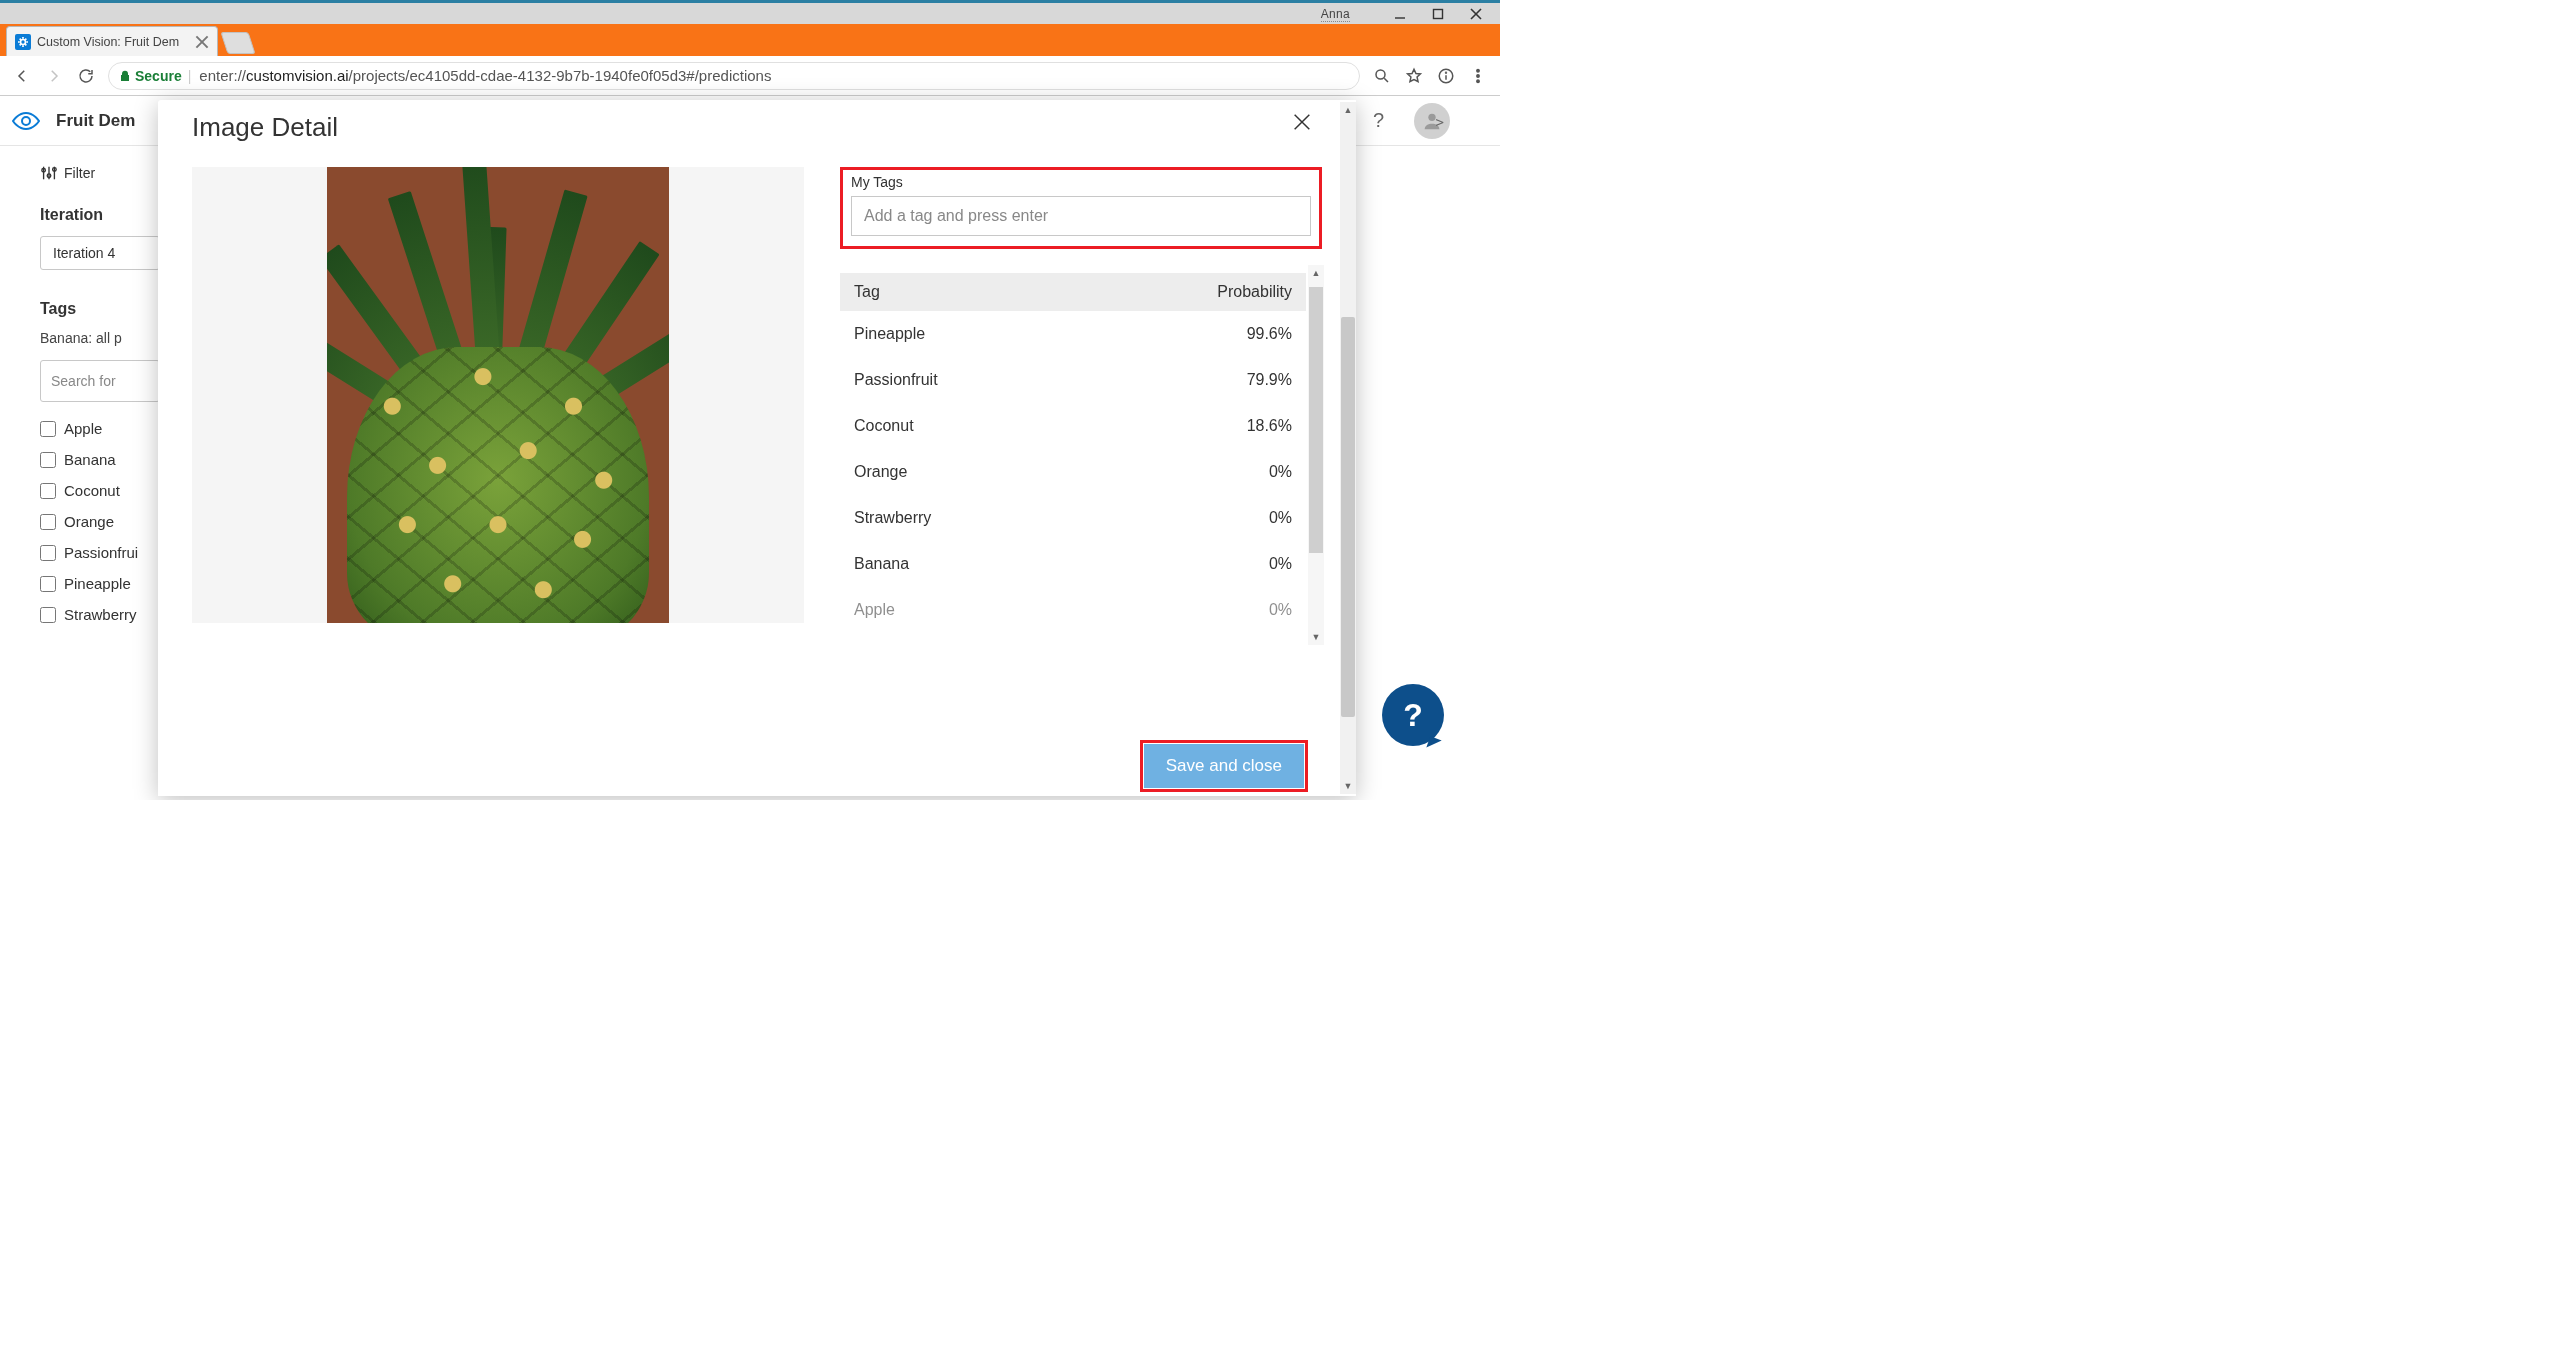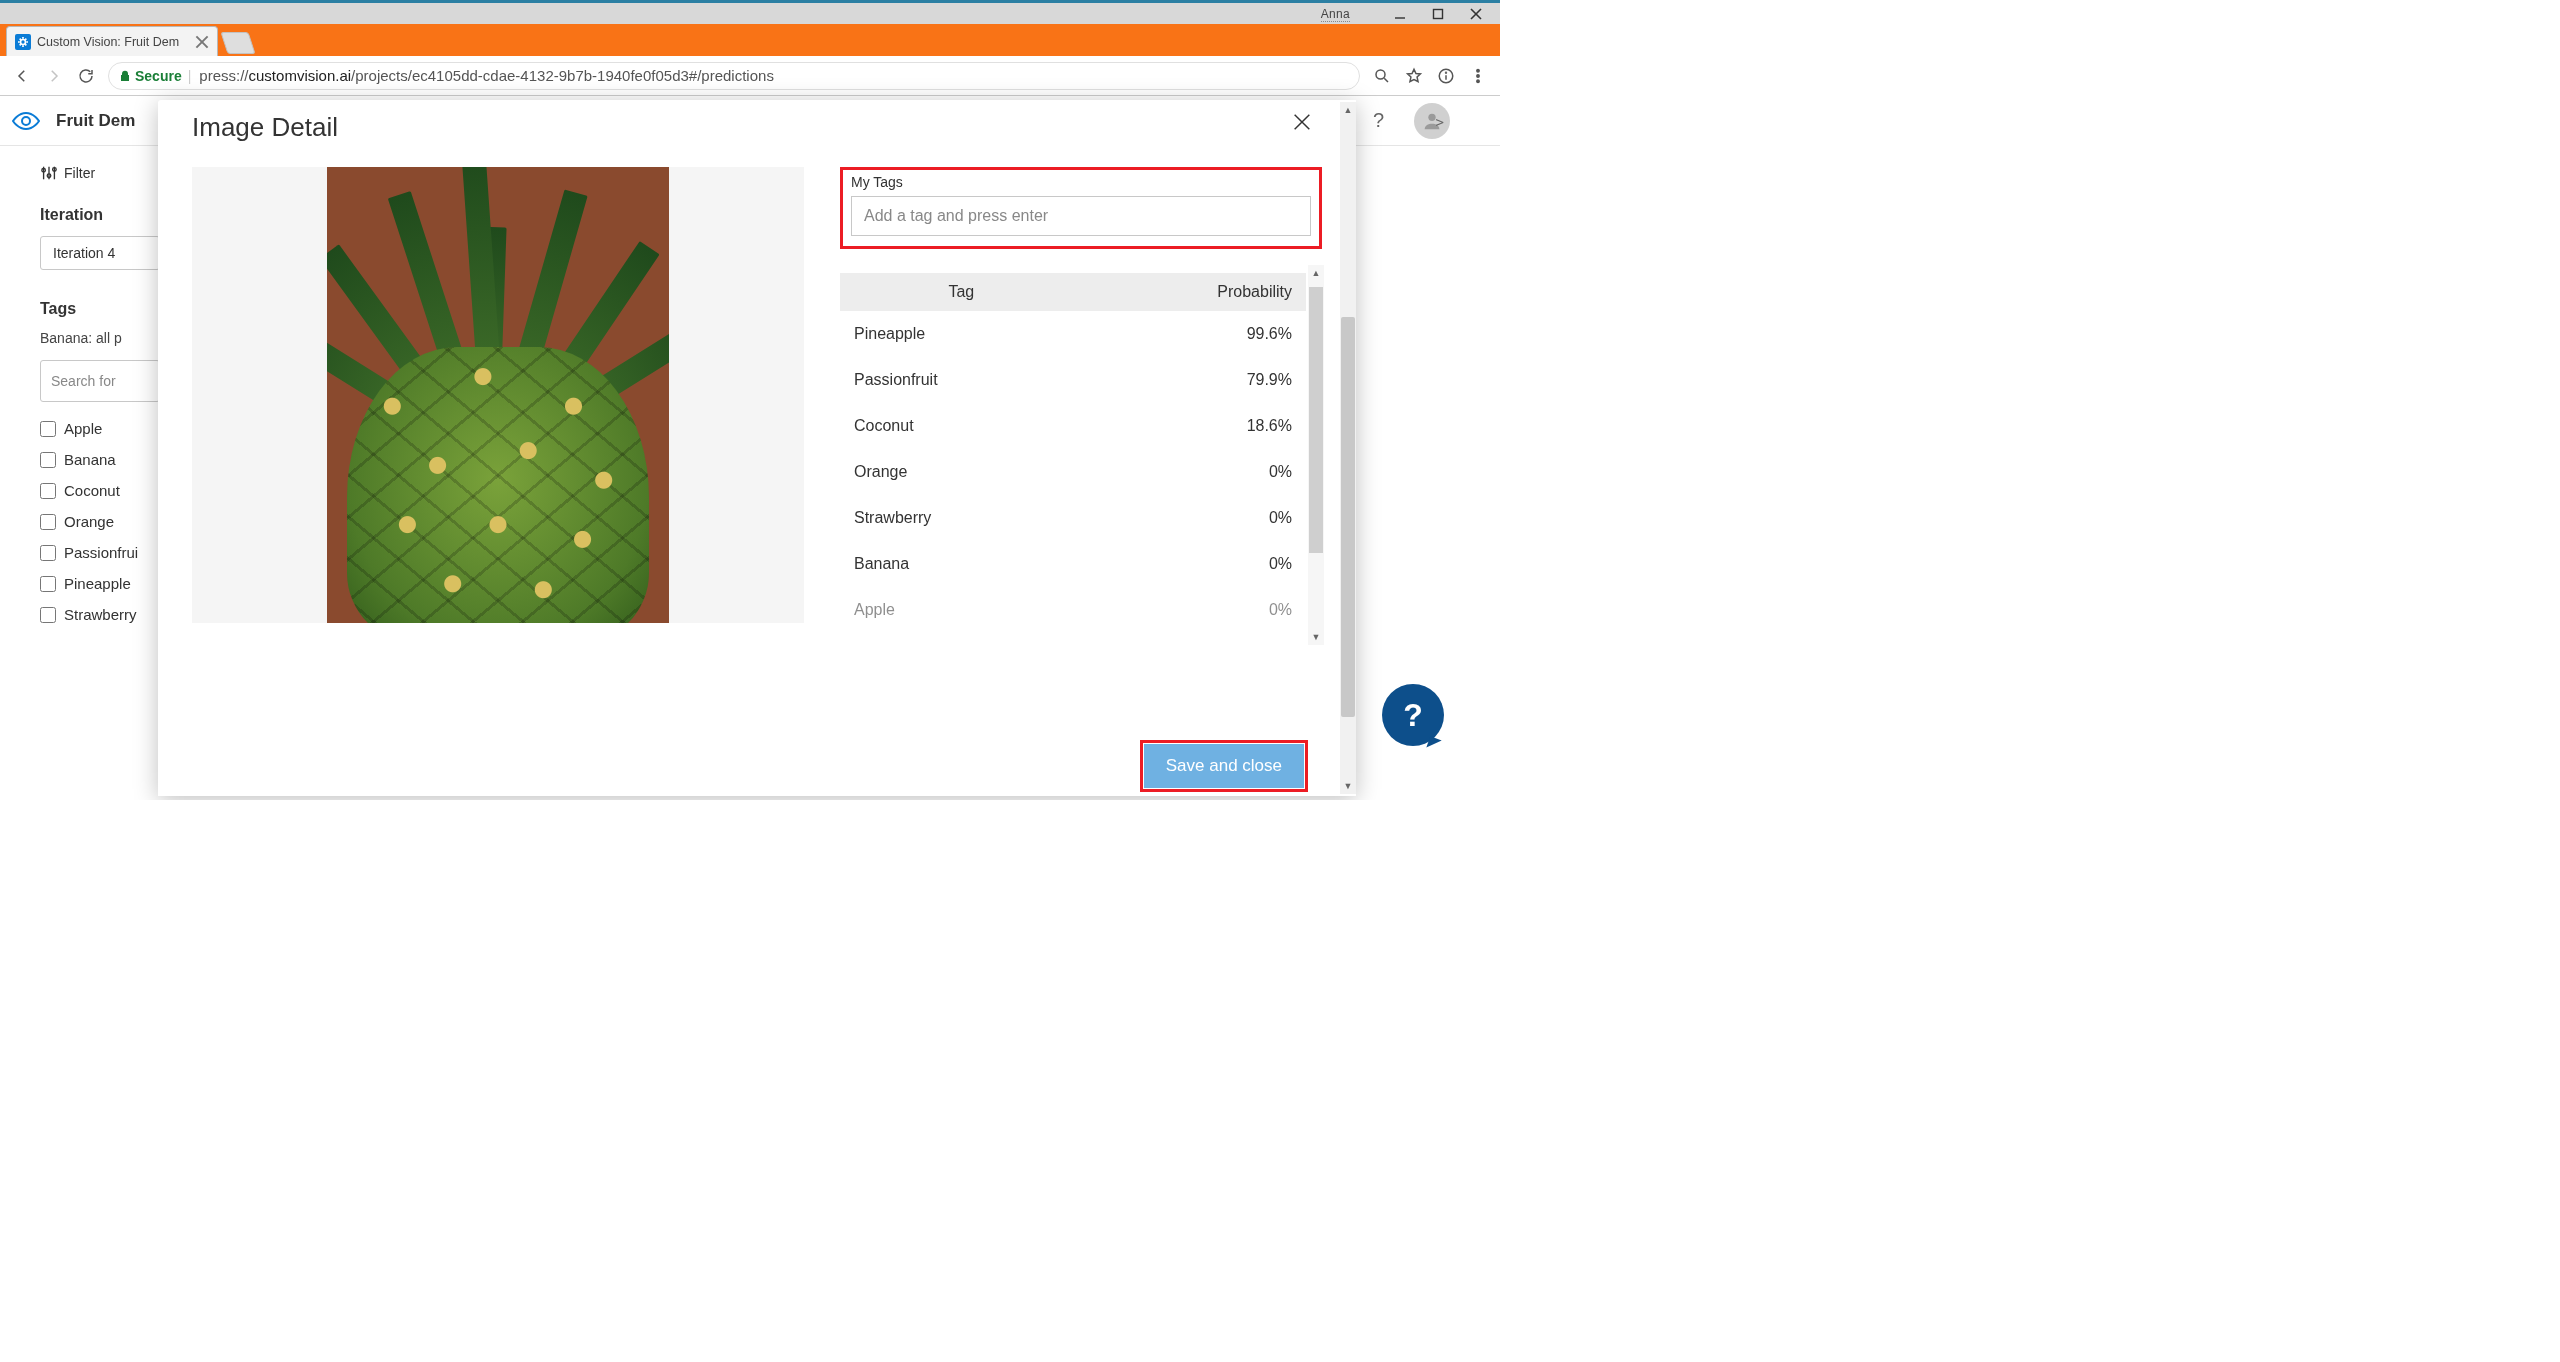--- a/index.html
+++ b/index.html
@@ -108,21 +108,21 @@
   .tagsbox h3 { font-size: 14px; font-weight: 400; color: #333; margin-bottom: 6px; }
   .tagsbox input { width: 100%; height: 40px; border: 1px solid #c8c8c8; padding: 0 12px; font-size: 16px; color: #333; }
   .tagsbox input::placeholder { color: #888; }
 
   .tablewrap { margin-top: 24px; position:relative; }
   .tablewrap .innerscroll { position:absolute; right:-2px; top:-8px; bottom:-12px; width:16px; background:#f6f6f6; }
   .tablewrap .innerscroll .thumb { position:absolute; left:1px; right:1px; top:22px; height:70%; background:#cfcfcf; }
   .tablewrap .innerscroll .arrow { position:absolute; left:0; right:0; height:16px; display:flex; align-items:center; justify-content:center; font-size:9px; color:#666; }
   .tablewrap .innerscroll .arrow.up{top:0}.tablewrap .innerscroll .arrow.dn{bottom:0}
   table { width: calc(100% - 16px); border-collapse: collapse; }
-  thead th { background: #ededed; text-align: center; font-weight: 400; font-size: 16px; color: #333; padding: 10px 14px; }
+  thead th { background: #ededed; text-align: left; font-weight: 400; font-size: 16px; color: #333; padding: 10px 14px; }
   thead th:last-child { text-align: right; }
   tbody td { padding: 14px 14px; font-size: 16px; color: #333; }
   tbody td:last-child { text-align: right; }
   tbody tr.faded td { opacity: .55; }
 
   .savebtnwrap { position:absolute; right: 48px; bottom: 4px; border: 3px solid #ec1c24; padding: 1px; }
   .savebtn { background: #6fb1e2; color: #fff; border: none; padding: 12px 22px; font-size: 17px; }
 </style>
 </head>
 <body>
@@ -185,21 +185,21 @@
     </div>
   <div class="urlfield">
     <span class="lock">
       <svg viewBox="0 0 12 12">
           <path d="M3 5V3.8A3 3 0 0 1 9 3.8V5h1v6H2V5z"></path>
         </svg>
       <span>Secure</span>
     </span>
     <span class="sep">|</span>
     <span class="url">
-      <span>press://</span><span class="host">customvision.ai</span><span>/projects/ec4105dd-cdae-4132-9b7b-1940fe0f05d3#/predictions</span>
+      <span>enter://</span><span class="host">customvision.ai</span><span>/projects/ec4105dd-cdae-4132-9b7b-1940fe0f05d3#/predictions</span>
     </span>
   </div>
   <div class="righticons">
     <div class="navicon">
         <svg viewBox="0 0 24 24">
           <circle cx="10" cy="10" r="6"></circle>
           <line x1="15" y1="15" x2="20" y2="20"></line>
         </svg>
       </div>
     <div class="navicon">

